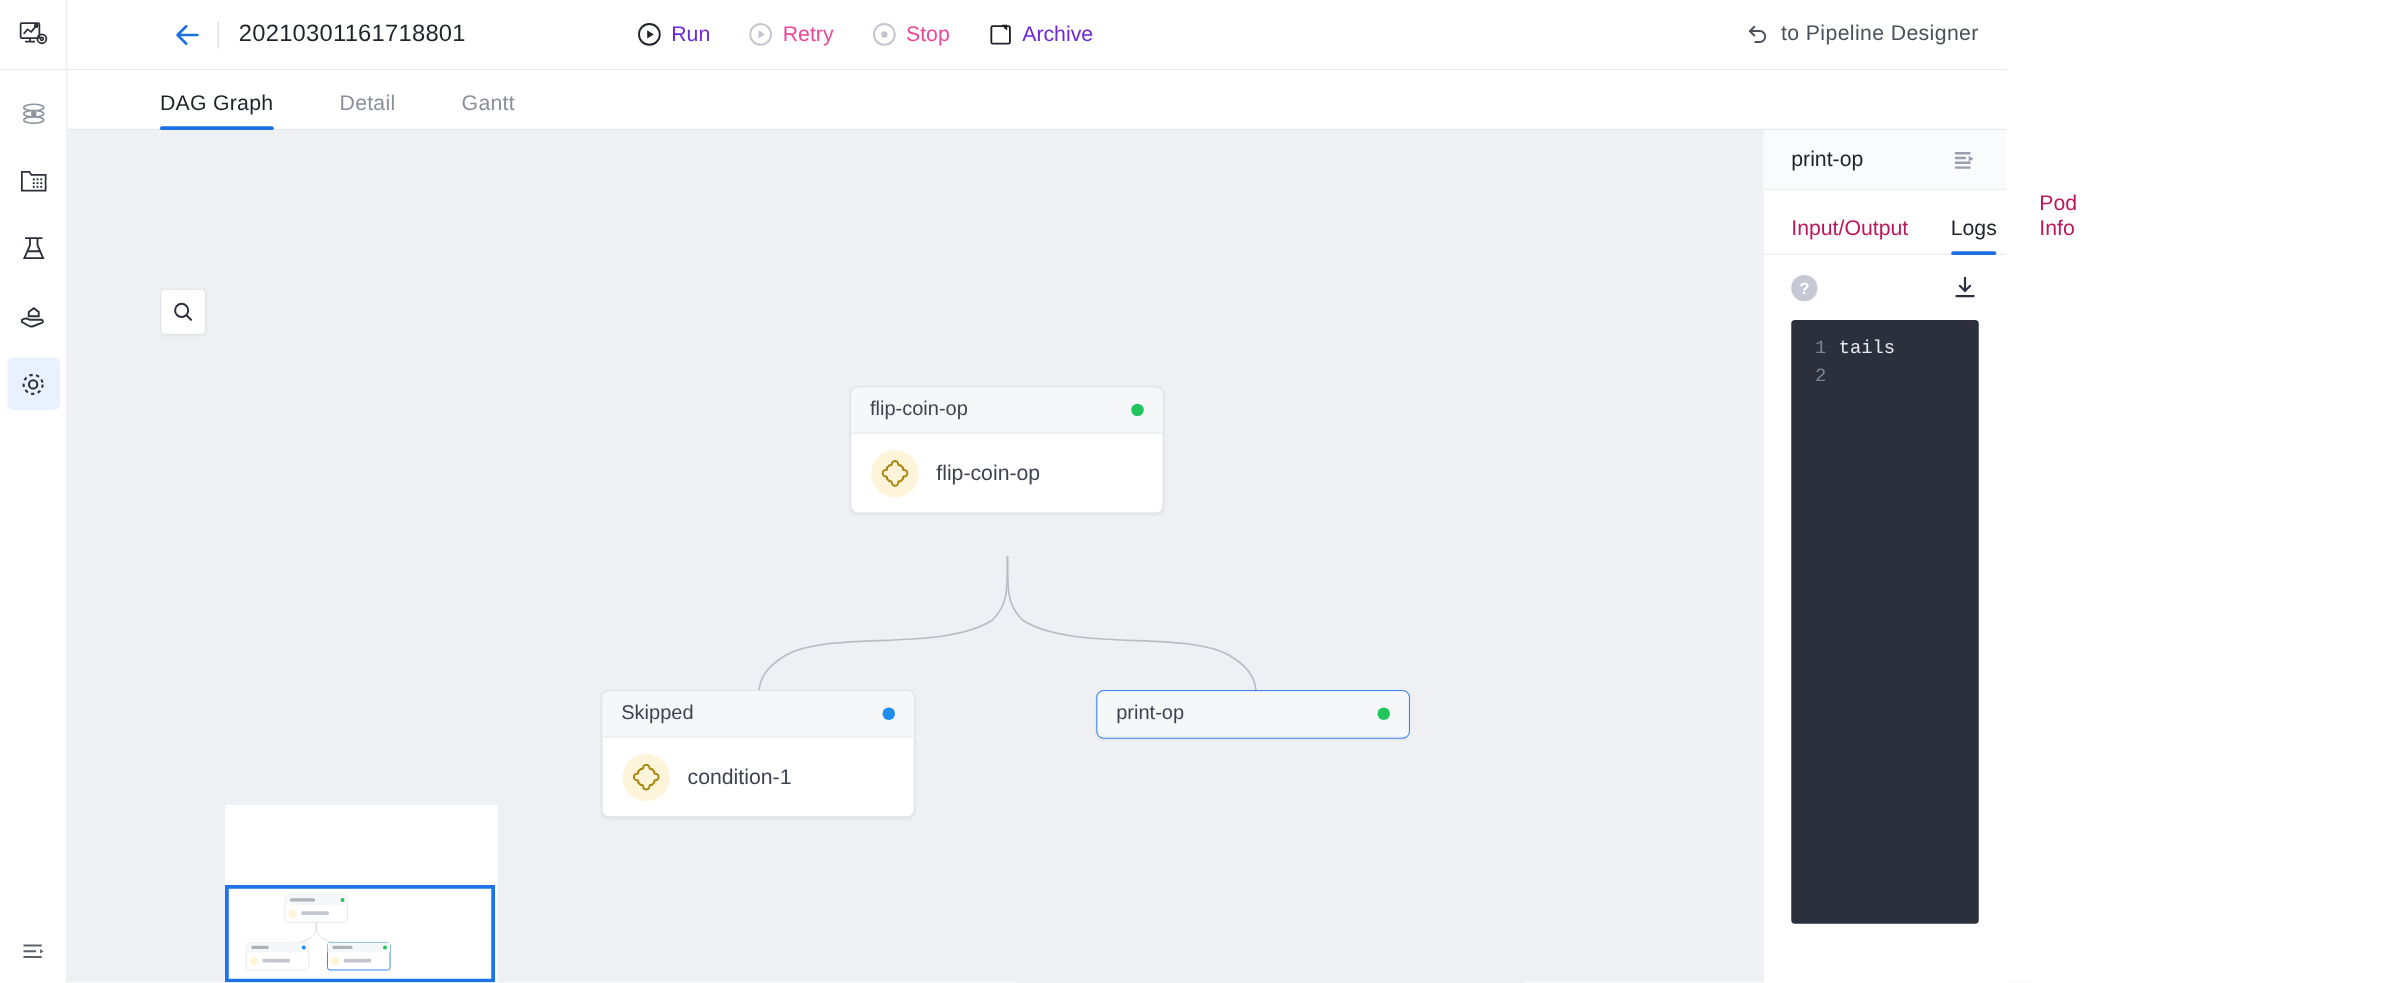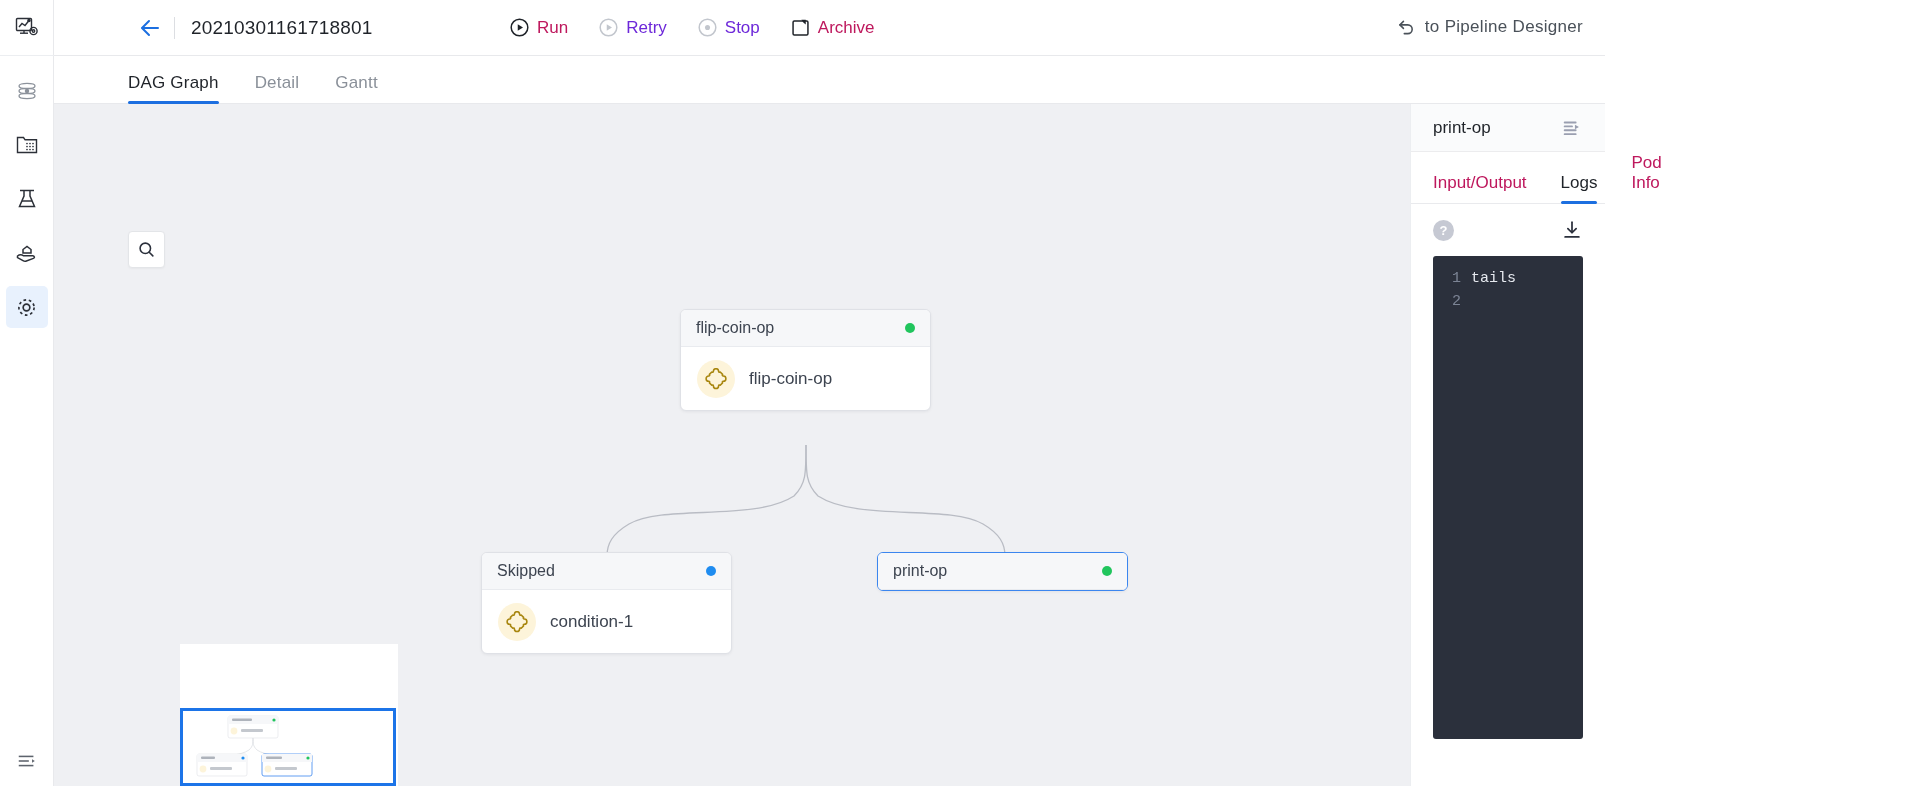--- a/index.html
+++ b/index.html
@@ -48,32 +48,32 @@
     position: relative;
   }
   .back-arrow { position: absolute; left: 84px; color: #1c6fe0; cursor: pointer;
     display: flex; align-items: center; }
   .vdiv { position: absolute; left: 120px; width: 1px; height: 22px; background: #dcdee2; }
   .run-title {
     position: absolute; left: 137px;
     font-size: 19px; color: #1f2329; letter-spacing: .2px;
   }
   .actions { position: absolute; left: 455px; display: flex; align-items: center; gap: 30px; }
-  .act { display: flex; align-items: center; gap: 7px; font-size: 17px; color: #be185d; cursor: pointer; }
-  .act.disabled { color: #6d28d9; cursor: default; }
+  .act { display: flex; align-items: center; gap: 7px; font-size: 17px; color: #6d28d9; cursor: pointer; }
+  .act.disabled { color: #ec4899; cursor: default; }
   .designer-link {
     position: absolute; right: 22px; display: flex; align-items: flex-start; gap: 8px;
     font-size: 17px; color: #4a5159; cursor: pointer; letter-spacing: .3px;
   }
 
   
   .tabbar {
     height: 48px; flex: 0 0 48px;
     background: #fff; border-bottom: 1px solid #e8e9ec;
-    display: flex; align-items: flex-end; padding-left: 74px; gap: 36px;
+    display: flex; align-items: flex-end; padding-left: 74px; gap: 53px;
   }
   .tab {
     font-size: 17px; color: #8a9099; padding-bottom: 10px;
     cursor: pointer; position: relative; letter-spacing: .2px;
   }
   .tab.active { color: #1f2329; }
   .tab.active::after {
     content: ""; position: absolute; left: 0; right: 0; bottom: -1px;
     height: 3px; background: #1c6fe0; border-radius: 2px;
   }

